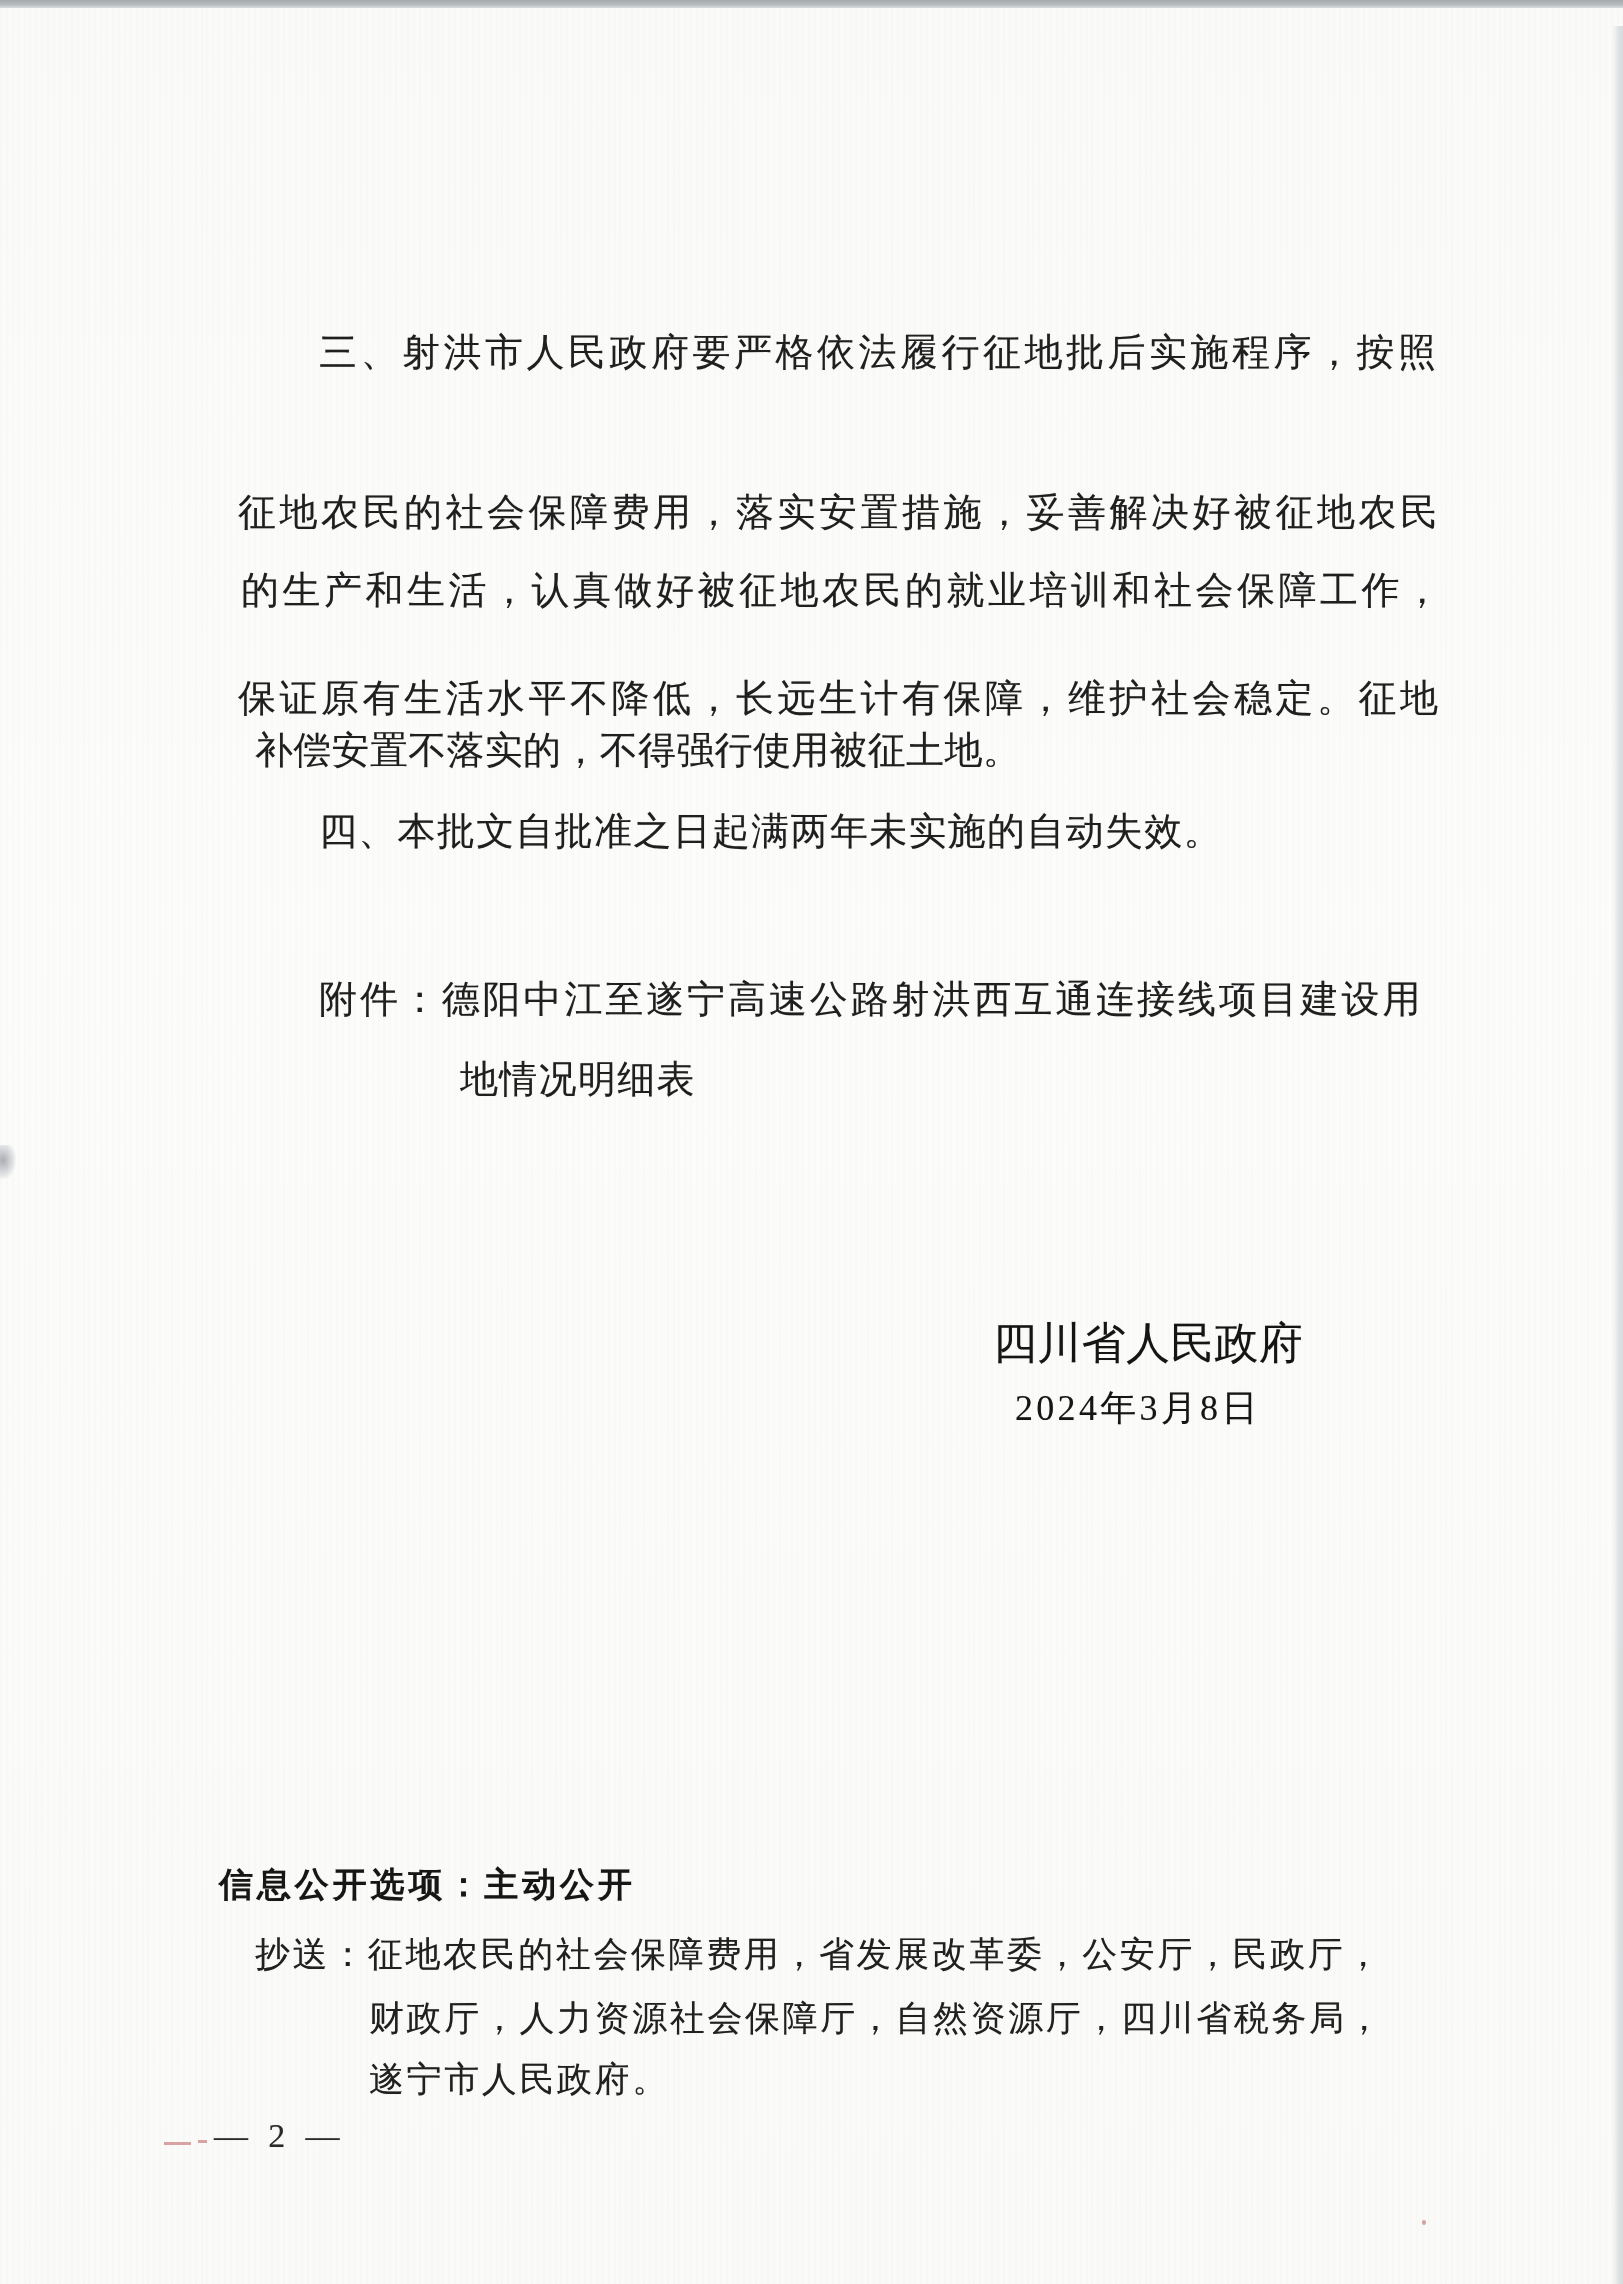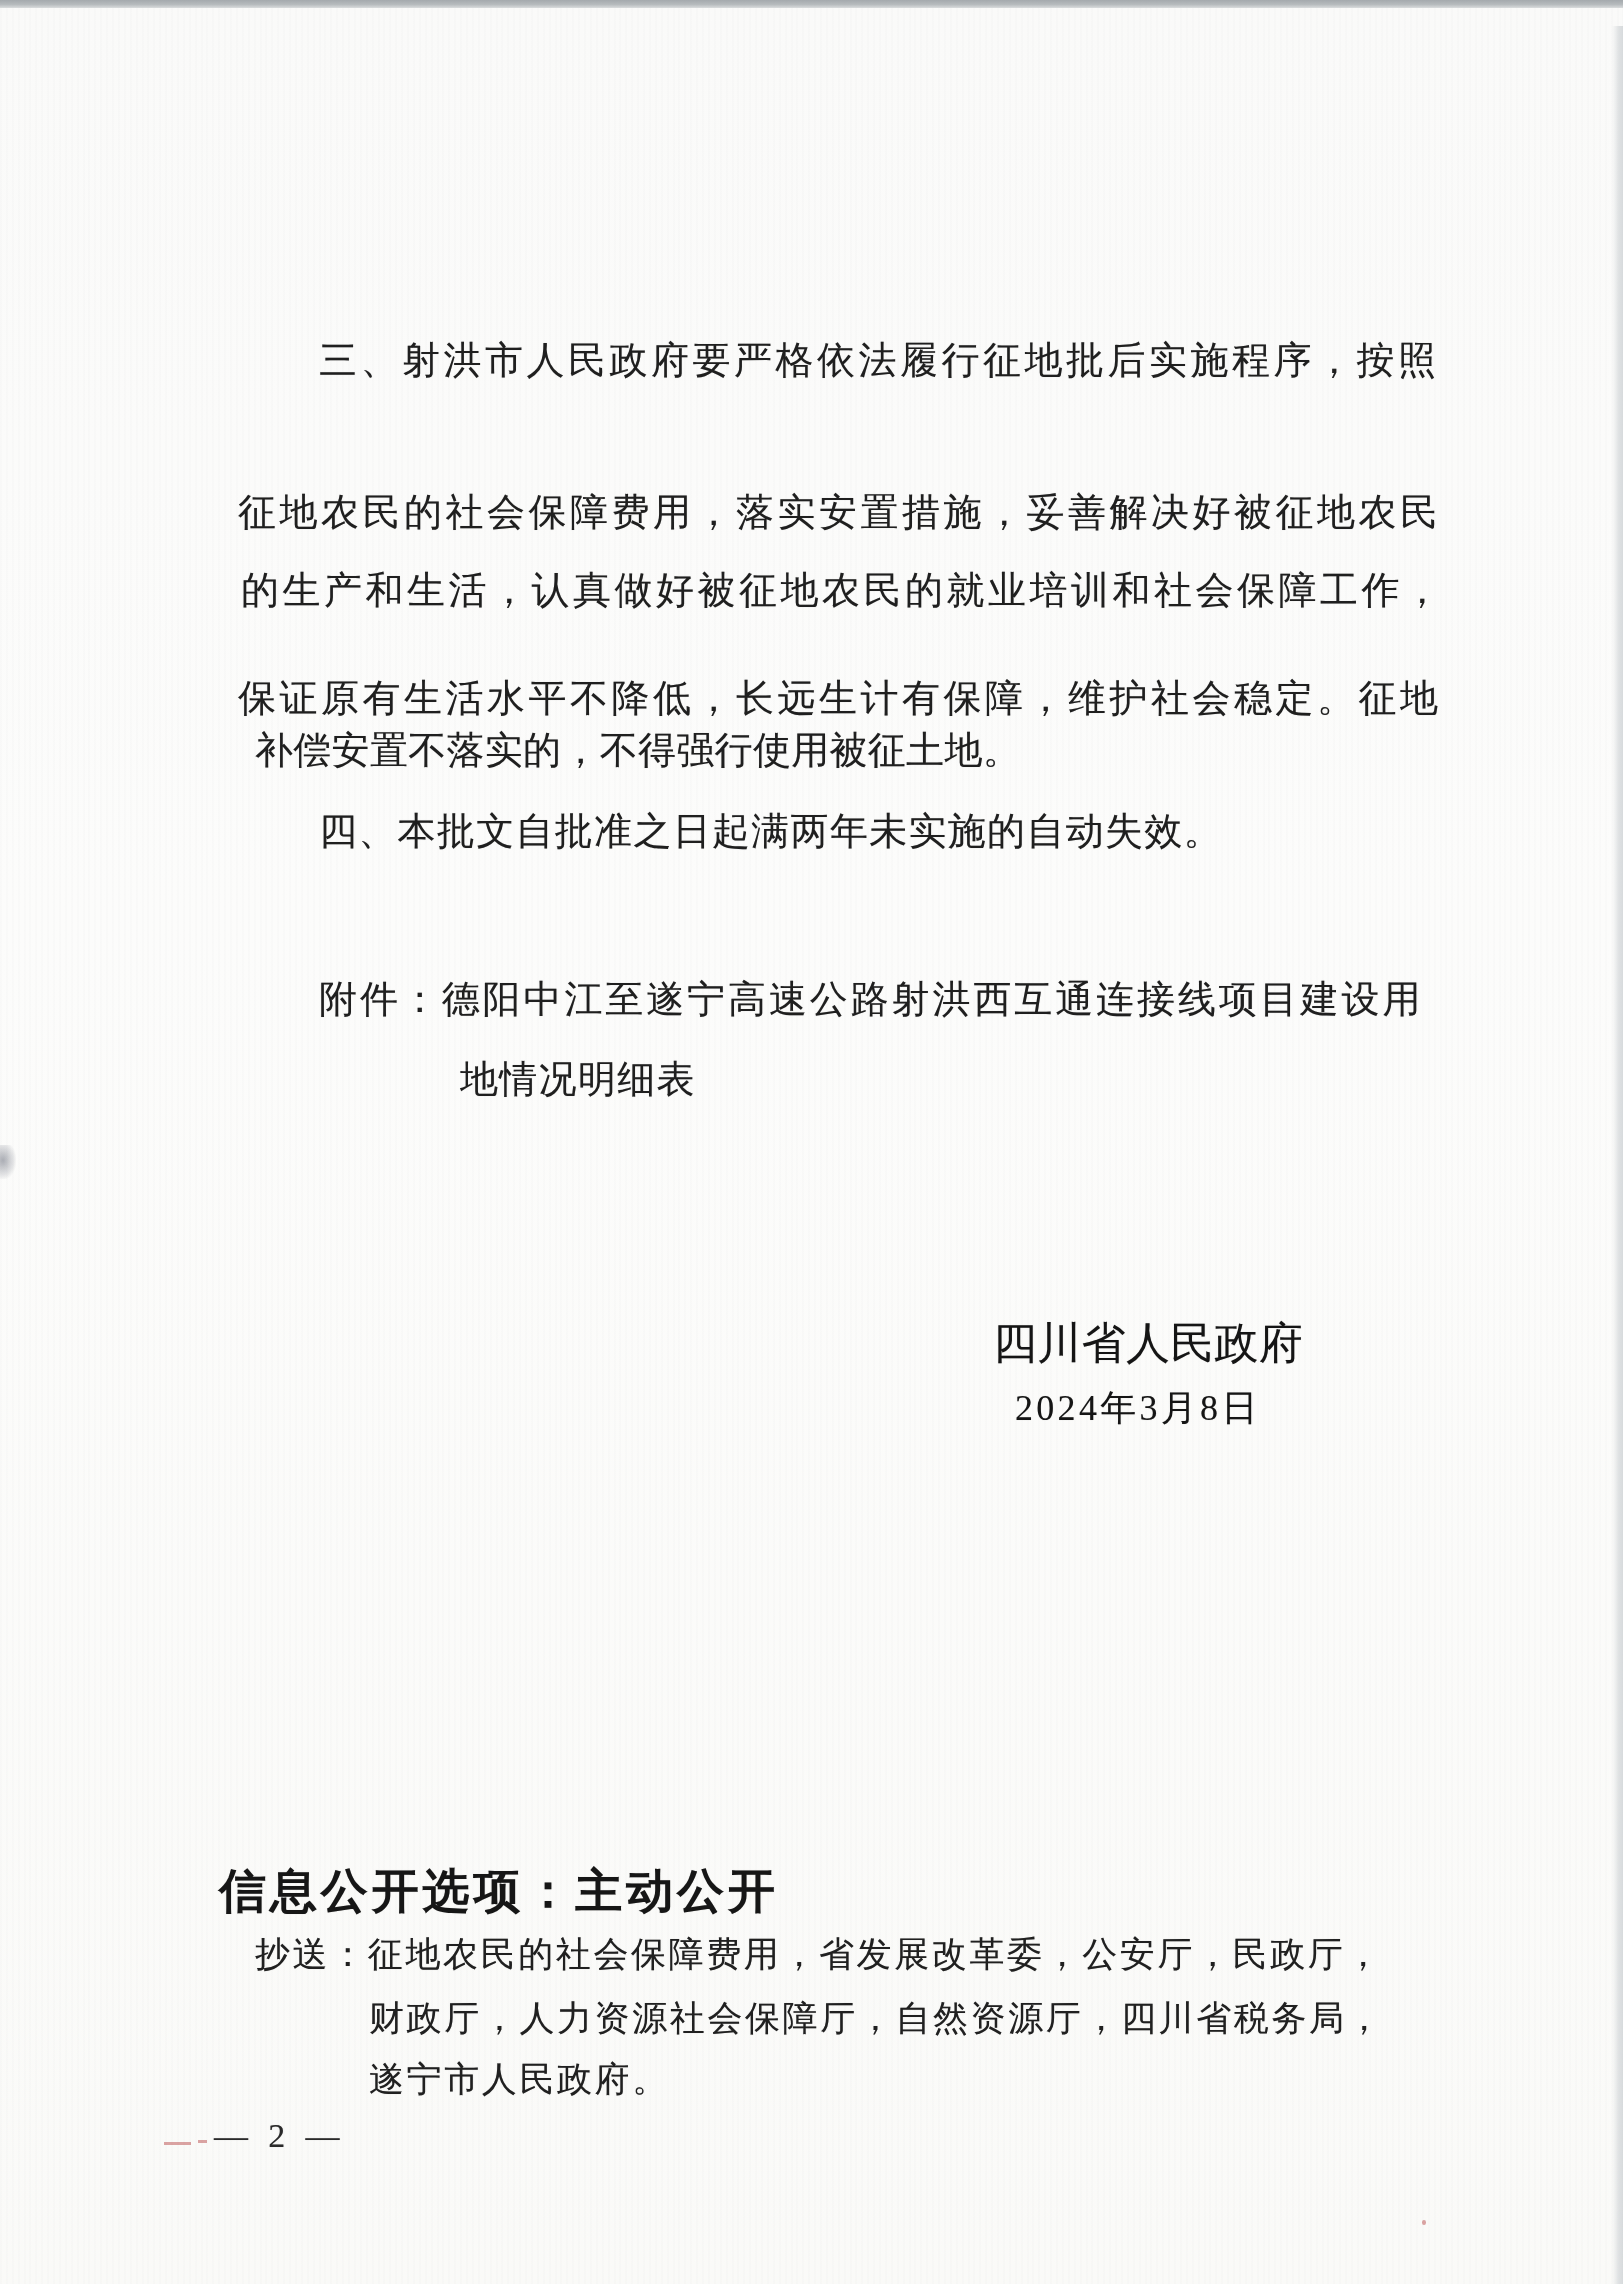--- a/index.html
+++ b/index.html
@@ -46,39 +46,39 @@
     white-space: nowrap;
     line-height: 1;
     text-shadow: 0 0 0.7px rgba(20,20,20,0.35);
   }
   .body-text { font-size: 38px; color: #1f1f1f; }
   .ls5 { letter-spacing: 3.5px; }
   .ls2 { letter-spacing: 1.3px; }
   .ls0 { letter-spacing: 0.3px; margin-left: 17px; }
   .ls4 { letter-spacing: 2.9px; }
 
-  .l0 { left: 319px; top: 341px; }
+  .l0 { left: 319px; top: 333px; }
   .l1 { left: 238px; top: 412px; }
   .l2 { left: 238px; top: 493px; }
   .l3 { left: 241px; top: 571px; }
   .l4 { left: 238px; top: 652px; margin-top: 27px; }
   .l5 { left: 238px; top: 731px; }
   .l6 { left: 319px; top: 812px; text-align: right; }
 
   .a0 { left: 319px; top: 980px; }
   .a1 { left: 460px; top: 1060px; }
 
   .sig-issuer { left: 993px; top: 1322px; font-size: 44px; letter-spacing: 0.3px; color: #151515; }
   .sig-date   { left: 1015px; top: 1390px; font-size: 36px; letter-spacing: 3.3px; color: #151515; }
 
   .disclosure {
     left: 219px; top: 1867px;
     font-family: "Liberation Sans", sans-serif;
     font-weight: bold;
-    font-size: 47px; letter-spacing: 3.9px; color: #161616;
+    font-size: 34px; letter-spacing: 3.9px; color: #161616;
   }
   .cc { font-size: 35px; letter-spacing: 2.6px; color: #202020; }
   .cc0 { left: 255px; top: 1937px; }
   .cc1 { left: 369px; top: 2001px; }
   .cc2 { left: 369px; top: 2062px; }
 
   .pagenum {
     left: 214px; top: 2119px;
     font-size: 34px; letter-spacing: 5.9px; color: #2a2a2a;
   }

